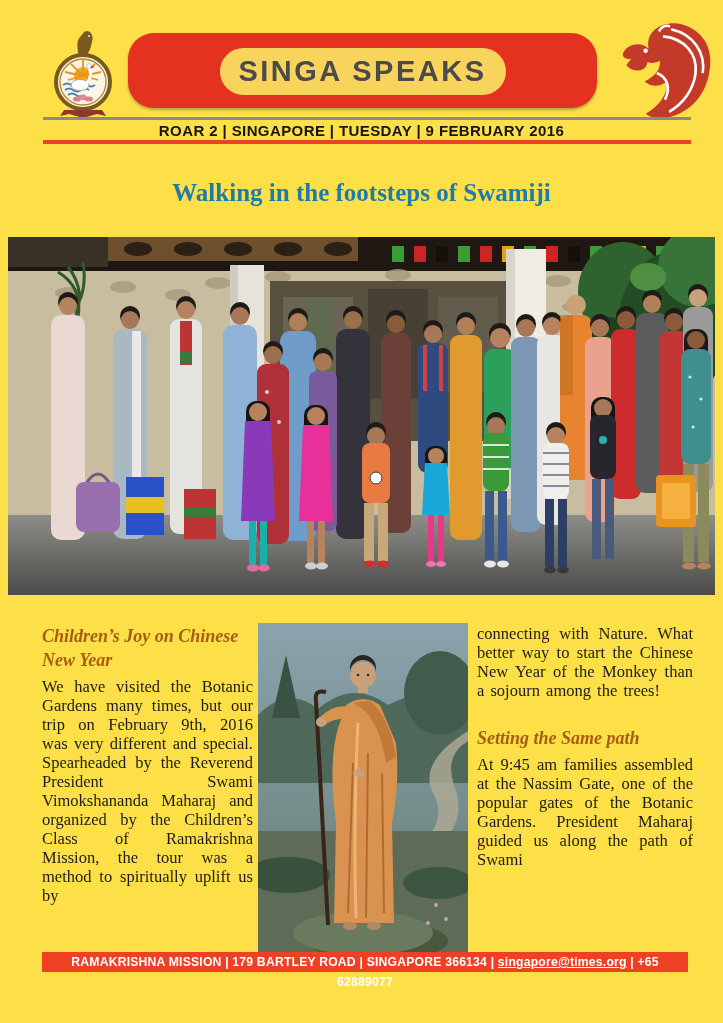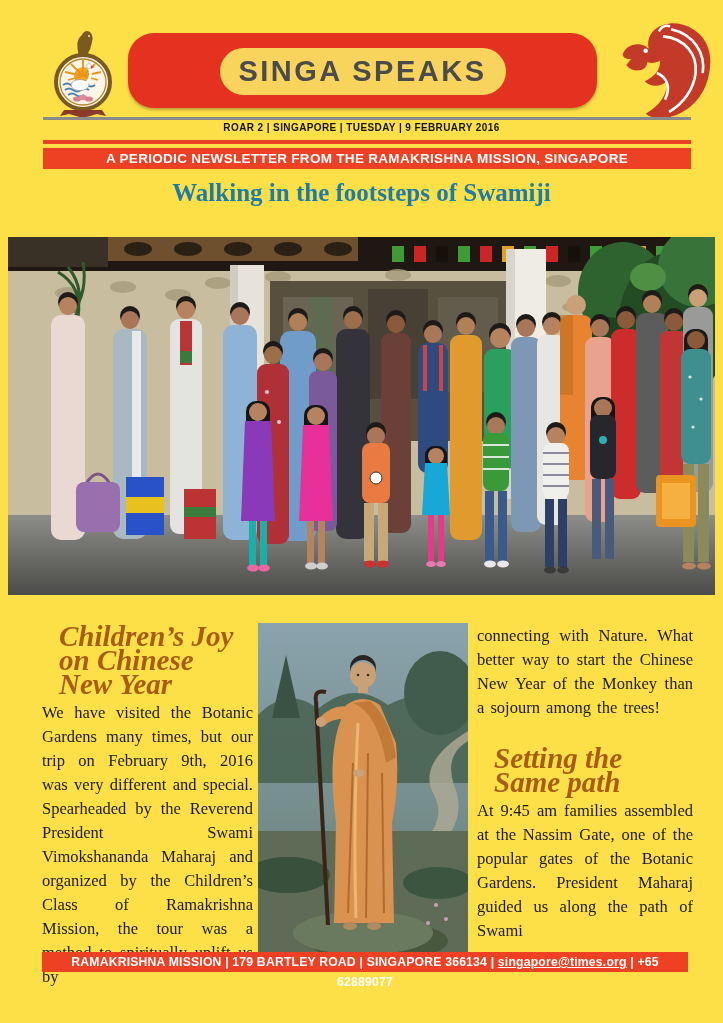--- a/index.html
+++ b/index.html
@@ -13,42 +13,42 @@
   .banner-yellow{position:absolute;left:50%;transform:translateX(-50%);top:15px;
       width:286px;height:47px;background:var(--pill-yellow,#f9d45c);border-radius:24px;
       display:flex;align-items:center;justify-content:center;}
   .nl-title{font-size:29px;font-weight:bold;letter-spacing:2.5px;
       color:var(--title-gray,#4b4b4b);}
   .emblem-svg{position:absolute;left:46px;top:22px;width:74px;height:102px;}
   .lion-svg{position:absolute;left:614px;top:14px;width:102px;height:108px;}
   .rule-gray{position:absolute;left:43px;top:117px;width:648px;height:3px;
       background:var(--rule-gray,#8a8a8a);}
   .dateline{position:absolute;left:0;right:0;top:122px;text-align:center;
-      font-size:10px;font-weight:bold;color:#161412;letter-spacing:.4px;}
+      font-size:15px;font-weight:bold;color:#161412;letter-spacing:.4px;}
   .rule-red{position:absolute;left:43px;top:140px;width:648px;height:4px;
       background:var(--bar-orange,#ee4023);}
   .bar-orange{position:absolute;left:43px;top:148px;width:648px;height:21px;
       background:var(--bar-orange,#ee4023);color:#fff;font-size:13.5px;font-weight:bold;
       text-align:center;line-height:21px;letter-spacing:.3px;}
 
   .headline{position:absolute;left:0;right:0;top:179px;margin:0;text-align:center;
       font-family:"Liberation Serif",serif;font-weight:bold;font-size:25px;
       color:var(--headline-teal,#1e7ca9);}
 
   .photo{position:absolute;left:8px;top:237px;width:707px;height:358px;}
   .photo svg{display:block;}
 
   
   .col{position:absolute;font-family:"Liberation Serif",serif;color:#1d1b1a;}
   .col-left{left:42px;top:624px;width:211px;}
   .col-right{left:477px;top:624px;width:216px;}
-  .col h2{margin:0 0 5px 17px;font-size:29px;line-height:24px;font-style:italic;
+  .col h2{margin:0 0 5px 0;font-size:18px;line-height:24px;font-style:italic;
       font-weight:bold;color:var(--heading-orange,#a95c13);}
   .col-right h2{margin-top:26px;max-width:190px;}
-  .col p{margin:0;font-size:16.5px;line-height:24px;text-align:justify;
+  .col p{margin:0;font-size:16.5px;line-height:19px;text-align:justify;
       word-spacing:2px;}
   .center-img{position:absolute;left:258px;top:623px;width:210px;height:330px;}
 
   .footer-bar{position:absolute;left:42px;top:952px;width:646px;height:20px;
       background:var(--bar-orange,#ee4023);color:#fff;font-size:12.2px;font-weight:bold;
       text-align:center;line-height:20px;letter-spacing:.2px;}
   .footer-bar .email{text-decoration:underline;cursor:pointer;}
 </style>
 </head>
 <body>
@@ -111,21 +111,20 @@
       <path d="M56,15 C78,20 90,38 87,58"></path>
       <path d="M42,58 C52,62 56,72 50,84"></path>
     </g>
     <circle cx="31" cy="36" r="2.2" fill="#ffffff"></circle>
     <path d="M44,17 q4,-7 11,-5" stroke="#ffffff" stroke-width="2.4" fill="none"></path>
   </svg>
 
   <div class="rule-gray"></div>
   <div class="dateline">ROAR 2 | SINGAPORE | TUESDAY | 9 FEBRUARY 2016</div>
   <div class="rule-red"></div>
-  <div class="bar-orange">A PERIODIC NEWSLETTER FROM THE RAMAKRISHNA MISSION, SINGAPORE</div>
 
   <h1 class="headline">Walking in the footsteps of Swamiji</h1>
 
   <div class="photo">
     <svg viewBox="0 0 707 358" width="707" height="358">
       <defs>
         <linearGradient id="floorG" x1="0" y1="0" x2="0" y2="1">
           <stop offset="0" stop-color="#8d8d89"></stop>
             <stop offset="1" stop-color="#4b4b49"></stop>
         </linearGradient>

